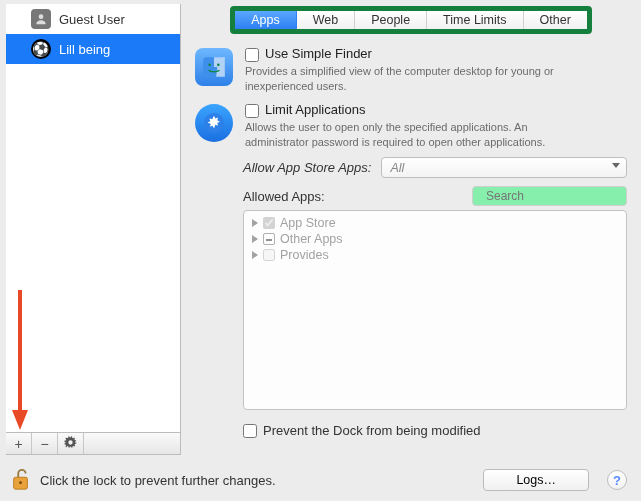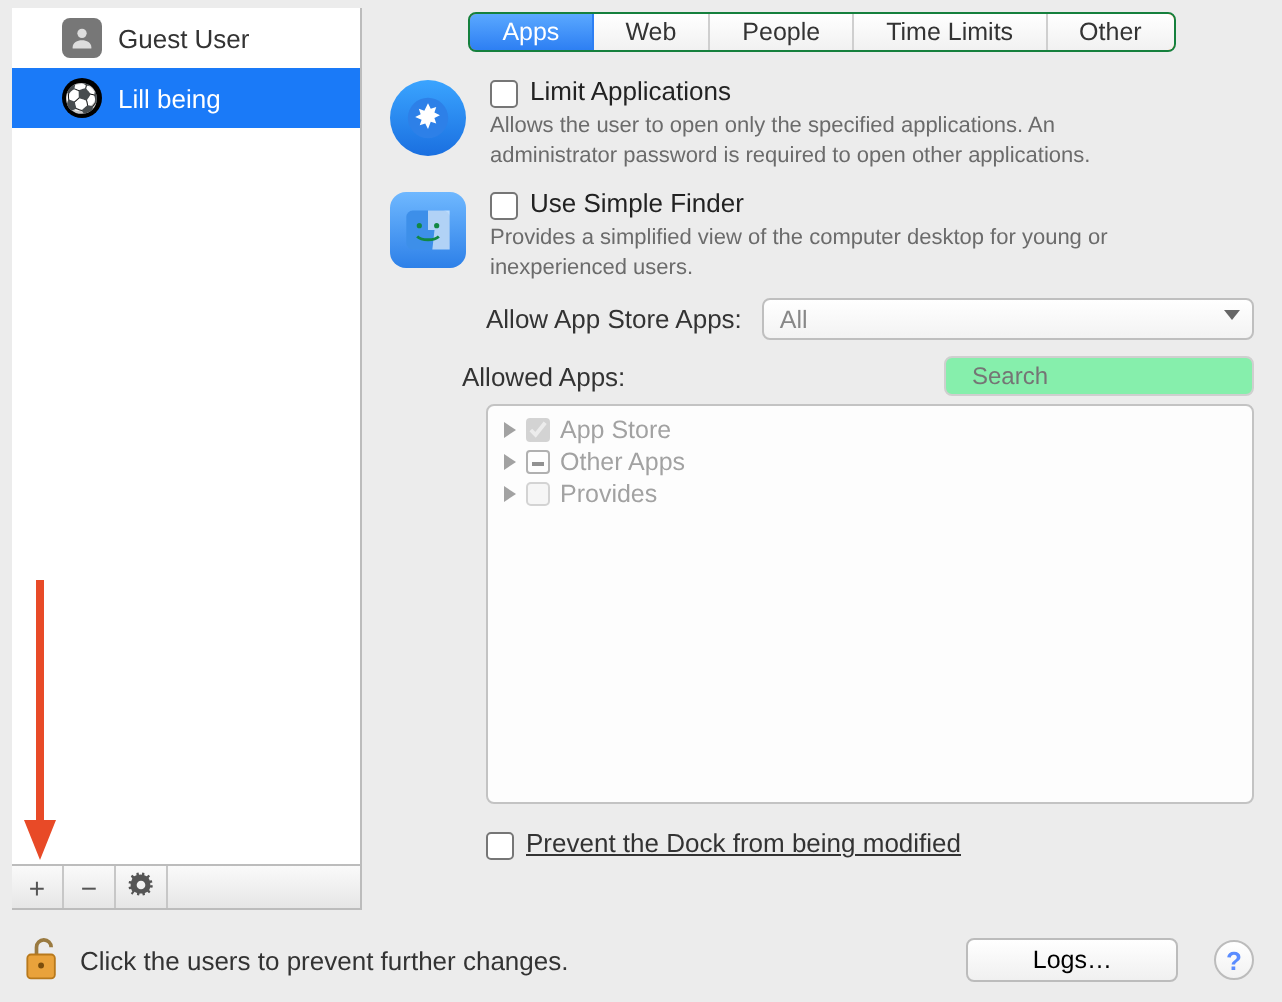--- a/index.html
+++ b/index.html
@@ -73,21 +73,21 @@
     flex: 1;
     padding: 4px 14px 0 14px;
   }
   .tabbar {
     display: flex;
     justify-content: center;
     margin: 2px 0 12px 0;
   }
   .seg {
     display: flex;
-    border: 1px solid #15803d;
+    border: 5px solid #15803d;
     border-radius: 4px;
     overflow: hidden;
     background: #f97316;
   }
   .seg-tab {
     padding: 2px 16px;
     font-size: 12.5px;
     border-right: 1px solid #cfcfcf;
     cursor: pointer;
     background: linear-gradient(#fff,#f1f1f1);
@@ -121,20 +121,21 @@
     margin-top: 2px;
     line-height: 1.35;
     max-width: 340px;
   }
   input[type=checkbox] {
     width: 14px; height: 14px; margin: 2px 0 0 0;
   }
   .row-inline {
     display: flex; align-items: center; gap: 10px;
     margin: 6px 0 8px 48px;
+    font-style: italic;
   }
   .row-inline .lbl { font-size: 13px; }
   .select {
     flex: 1;
     background: linear-gradient(#fff,#f3f3f3);
     border: 1px solid #bfbfbf;
     border-radius: 4px;
     height: 21px;
     display: flex; align-items: center;
     padding: 0 22px 0 8px;
@@ -152,21 +153,21 @@
   .select::before {
     content: "";
     position: absolute; right: 6px; bottom: 5px;
     width: 0; height: 0;
     border-left: 4px solid transparent;
     border-right: 4px solid transparent;
     border-bottom: 5px solid #666;
     display:none;
   }
   .apps-label-row {
-    display:flex; align-items:center; margin: 6px 0 4px 36px;
+    display:flex; align-items:center; margin: 6px 0 4px 48px;
   }
   .search {
     margin-left: auto;
     width: 155px;
     height: 20px;
     border: 1px solid #cfcfcf;
     border-radius: 4px;
     background: #86efac;
     display:flex; align-items:center;
     padding: 0 6px; gap: 5px;
@@ -196,24 +197,23 @@
   .disclosure {
     width:0;height:0;
     border-top:4px solid transparent;
     border-bottom:4px solid transparent;
     border-left:6px solid #9a9a9a;
   }
   .app-item input[type=checkbox]{
     width:12px;height:12px;margin:0;
   }
   .prevent-row {
-    display:flex; align-items:flex-start; gap:6px;
+    display:flex; align-items:flex-end; gap:6px;
     margin: 12px 0 0 48px;
     font-size: 13px;
-    text-decoration: underline;
   }
   .footer {
     position: absolute;
     left: 0; right: 0; bottom: 0;
     height: 42px;
     display:flex; align-items:center;
     padding: 0 14px 0 10px;
     gap: 8px;
   }
   .lock {
@@ -293,54 +293,54 @@
       <div class="seg">
         <div class="seg-tab active"><span>Apps</span></div>
         <div class="seg-tab"><span>Web</span></div>
         <div class="seg-tab"><span>People</span></div>
         <div class="seg-tab"><span>Time Limits</span></div>
         <div class="seg-tab"><span>Other</span></div>
       </div>
     </div>
 
     <div class="section">
-      <div class="bigicon appstore">
-        <svg width="22" height="22" viewBox="0 0 24 24" fill="#fff">
-            <circle cx="12" cy="12" r="11" fill="#2d80e8"></circle>
-            <path fill="#fff" d="M12 4l1.5 3 3-1-1 3 3 1.5-3 1.5 1 3-3-1L12 18l-1.5-3-3 1 1-3L5 11.5l3-1.5-1-3 3 1z"></path>
-          </svg>
-      </div>
-      <div>
-        <div class="chk-row">
-          <input type="checkbox" style="">
-          <label>Limit Applications</label>
-        </div>
-        <div class="desc">Allows the user to open only the specified applications. An administrator password is required to open other applications.</div>
-      </div>
-    </div>
-
-    <div class="section">
       <div class="bigicon finder">
         <svg width="26" height="26" viewBox="0 0 24 24" fill="#fff">
             <rect x="2" y="3" width="20" height="18" rx="3" fill="#3d8fe9"></rect>
             <path fill="#fff" d="M12 3v9h3l-1 9h8V3z" opacity=".6"></path>
             <circle cx="8" cy="10" r="1.2" fill="#184"></circle>
             <circle cx="16" cy="10" r="1.2" fill="#184"></circle>
             <path d="M7 15c2 2 8 2 10 0" stroke="#184" stroke-width="1.3" fill="none"></path>
           </svg>
       </div>
       <div>
         <div class="chk-row">
           <input type="checkbox" style="">
           <label>Use Simple Finder</label>
         </div>
         <div class="desc">Provides a simplified view of the computer desktop for young or inexperienced users.</div>
       </div>
     </div>
 
+    <div class="section">
+      <div class="bigicon appstore">
+        <svg width="22" height="22" viewBox="0 0 24 24" fill="#fff">
+            <circle cx="12" cy="12" r="11" fill="#2d80e8"></circle>
+            <path fill="#fff" d="M12 4l1.5 3 3-1-1 3 3 1.5-3 1.5 1 3-3-1L12 18l-1.5-3-3 1 1-3L5 11.5l3-1.5-1-3 3 1z"></path>
+          </svg>
+      </div>
+      <div>
+        <div class="chk-row">
+          <input type="checkbox" style="">
+          <label>Limit Applications</label>
+        </div>
+        <div class="desc">Allows the user to open only the specified applications. An administrator password is required to open other applications.</div>
+      </div>
+    </div>
+
     <div class="row-inline">
       <span class="lbl">Allow App Store Apps:</span>
       <div class="select">
         <span>All</span>
       </div>
     </div>
 
     <div class="apps-label-row">
       <span>Allowed Apps:</span>
       <div class="search">
@@ -378,21 +378,21 @@
 </div>
 
 <div class="footer">
   <div class="lock">
     <svg width="22" height="26" viewBox="0 0 24 28">
       <path d="M16 11V7a4 4 0 118 0" stroke="#9a7a40" stroke-width="2" fill="none" transform="translate(-7,0)"></path>
       <rect x="4" y="11" width="15" height="13" rx="2" fill="#e9a23b" stroke="#b8791c"></rect>
       <circle cx="11.5" cy="17" r="1.6" fill="#7a4d0c"></circle>
     </svg>
   </div>
-  <span class="note">Click the users to prevent further changes.</span>
+  <span class="note">Click the lock to prevent further changes.</span>
   <button class="logs-btn">
     <span>Logs…</span>
   </button>
   <div class="help">
     <span>?</span>
   </div>
 </div>
 
 <svg class="arrow" viewBox="0 0 20 140">
   <line x1="10" y1="0" x2="10" y2="122" stroke="#e84a27" stroke-width="4"></line>

